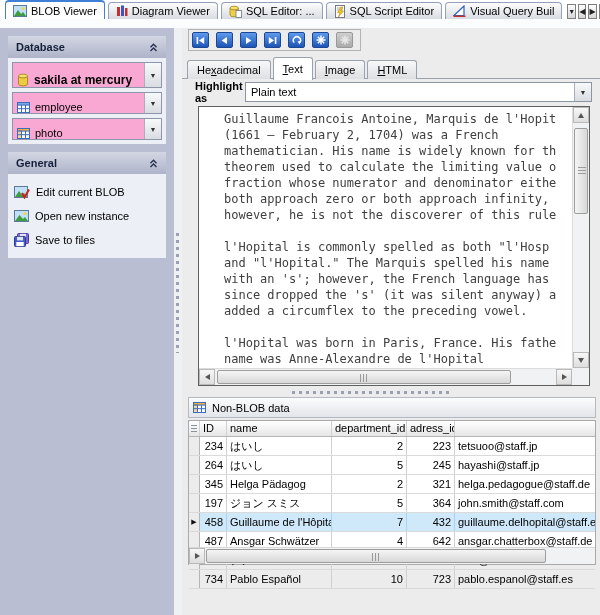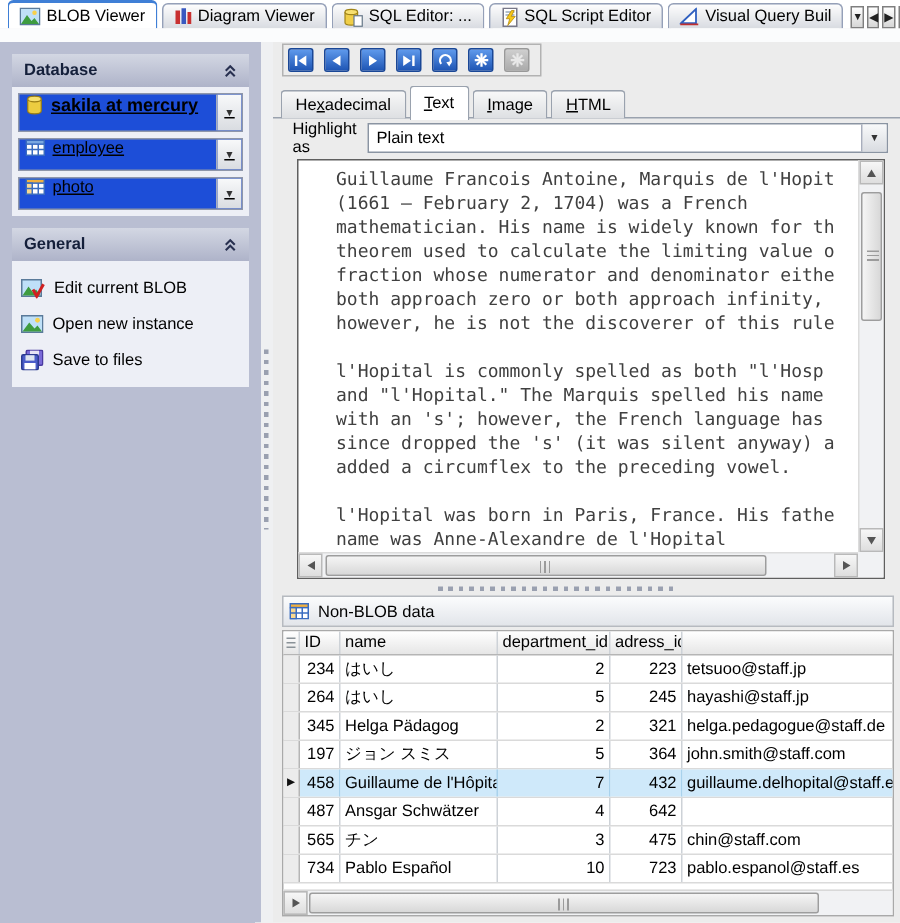--- a/index.html
+++ b/index.html
@@ -33,22 +33,22 @@
   .sidebar { position:absolute; left:0; top:28px; width:174px; bottom:0; background:#b9bed2; }
   .panel { margin:8px 8px 0 8px; }
   .phead {
     height:22px; background:linear-gradient(#d3d7e3,#aeb3c9);
     display:flex; align-items:center; justify-content:space-between; padding:0 8px;
     font-weight:bold; color:#141f3a;
   }
   .pbody  { background:#edeff6; padding:4px; }
   .pbody2 { background:#edeff6; padding:6px; }
   .combo {
-    display:flex; align-items:flex-start; gap:5px; background:#1d4ed8; border:1px solid #8e96aa;
-    height:22px; margin-bottom:4px; padding-left:4px; overflow:hidden;text-decoration:underline;
+    display:flex; align-items:flex-end; gap:5px; background:#f9a8d4; border:1px solid #8e96aa;
+    height:22px; margin-bottom:4px; padding-left:4px; overflow:hidden;
   }
   .combo.big { height:26px; font-weight:bold; font-size:12px; }
   .combo:last-child { margin-bottom:0; }
   .cbtn {
     margin-left:auto; width:17px; align-self:stretch; border-left:1px solid #a8aebc;
     background:linear-gradient(#f8f9fa,#d9dce1); display:flex; align-items:center; justify-content:center;
     font-size:7px; color:#333; cursor:pointer; flex:0 0 17px;
   }
   .glink { display:flex; align-items:center; gap:6px; height:24px; cursor:pointer; }
   
@@ -75,21 +75,21 @@
   .nbtn.disabled { border-color:#999; background:linear-gradient(#cfcfcf,#aaa); cursor:default; }
   .vtabs { position:absolute; left:5px; top:28px; height:23px; display:flex; align-items:flex-end; z-index:3; }
   .vtab {
     height:19px; line-height:18px; padding:0 9px; margin-right:2px; cursor:pointer;
     background:linear-gradient(#f8f8f8,#dddfe2); border:1px solid #9aa2ae; border-bottom:none;
     border-radius:3px 3px 0 0;
   }
   .vtab.active { background:#fff; height:23px; line-height:23px; margin-bottom:-1px; }
   .tabline { position:absolute; left:0; right:0; top:50px; border-top:1px solid #9aa2ae; }
   .hlrow { position:absolute; left:13px; top:54px; right:8px; height:20px; display:flex; align-items:center; }
-  .hlrow .lbl { width:50px; }
+  .hlrow .lbl { width:50px;font-weight:bold; }
   .hlcombo { flex:1; height:20px; background:#fff; border:1px solid #8a94a2; display:flex; align-items:center; padding-left:5px; }
   
   .textbox { position:absolute; left:16px; top:78px; width:392px; height:280px; border:1px solid #5f5f5f; background:#fff; }
   .blobtext {
     position:absolute; left:0; top:0; right:17px; bottom:17px; overflow:hidden;
     padding:4px 0 0 25px; font-family:"DejaVu Sans Mono", monospace; font-size:12px; line-height:16px; color:#404040;
   }
   .vscroll { position:absolute; top:0; right:0; bottom:17px; width:17px; background:#f1f2f4; border-left:1px solid #dcdcdc; }
   .hscroll { position:absolute; left:0; right:17px; bottom:0; height:17px; background:#f1f2f4; border-top:1px solid #dcdcdc; }
   .corner  { position:absolute; right:0; bottom:0; width:17px; height:17px; background:#f1f2f4; }
@@ -113,21 +113,21 @@
   .tri-up    { width:0; height:0; border-left:3.5px solid transparent; border-right:3.5px solid transparent; border-bottom:5px solid #555; }
   .tri-down  { width:0; height:0; border-left:3.5px solid transparent; border-right:3.5px solid transparent; border-top:5px solid #555; }
   .tri-left  { width:0; height:0; border-top:3.5px solid transparent; border-bottom:3.5px solid transparent; border-right:5px solid #555; }
   .tri-right { width:0; height:0; border-top:3.5px solid transparent; border-bottom:3.5px solid transparent; border-left:5px solid #555; }
   
   .nbhead {
     position:absolute; left:6px; top:369px; width:408px; height:21px;
     background:linear-gradient(#fbfcfd,#e2e5ea); border:1px solid #b6bac0;
     display:flex; align-items:center; gap:6px; padding-left:4px;
   }
-  .grid { position:absolute; left:6px; top:392px; width:408px; height:191px; border:1px solid #a9a9a9; background:#fff; }
+  .grid { position:absolute; left:6px; top:392px; width:408px; height:145px; border:1px solid #a9a9a9; background:#fff; }
   .ghead { display:flex; height:16px; background:linear-gradient(#ffffff,#e6e6e6); border-bottom:1px solid #b5b5b5; }
   .ghead .gcell { line-height:15px; }
   .gcell { border-right:1px solid #cdd2d7; padding:0 3px; white-space:nowrap; overflow:hidden; }
   .ci { flex:0 0 11px; padding:0; display:flex; align-items:center; justify-content:center; }
   .c0 { flex:0 0 27px; } .c1 { flex:0 0 105px; } .c2 { flex:0 0 75px; } .c3 { flex:0 0 48px; }
   .c4 { flex:1; border-right:none; }
   .num { text-align:right; }
   .grow { display:flex; height:19px; line-height:18px; border-bottom:1px solid #dadada; cursor:pointer; }
   .grow .ci { background:#ececec; border-right:1px solid #b5b5b5; font-size:7px; color:#111; }
   .grow.sel .gcell { background:#cfe9fa; border-right-color:#a9d2ec; }
@@ -499,20 +499,21 @@
             <div class="gcell c2 num">7</div>
             <div class="gcell c3 num">432</div>
             <div class="gcell c4">guillaume.delhopital@staff.es</div>
           </div>
           <div class="grow">
             <div class="gcell ci"></div>
             <div class="gcell c0 num">487</div>
             <div class="gcell c1">Ansgar Schwätzer</div>
             <div class="gcell c2 num">4</div>
             <div class="gcell c3 num">642</div>
+            <div class="gcell c4">ansgar.chatterbox@staff.de</div>
           </div>
           <div class="grow">
             <div class="gcell ci"></div>
             <div class="gcell c0 num">565</div>
             <div class="gcell c1">チン</div>
             <div class="gcell c2 num">3</div>
             <div class="gcell c3 num">475</div>
             <div class="gcell c4">chin@staff.com</div>
           </div>
           <div class="grow">

